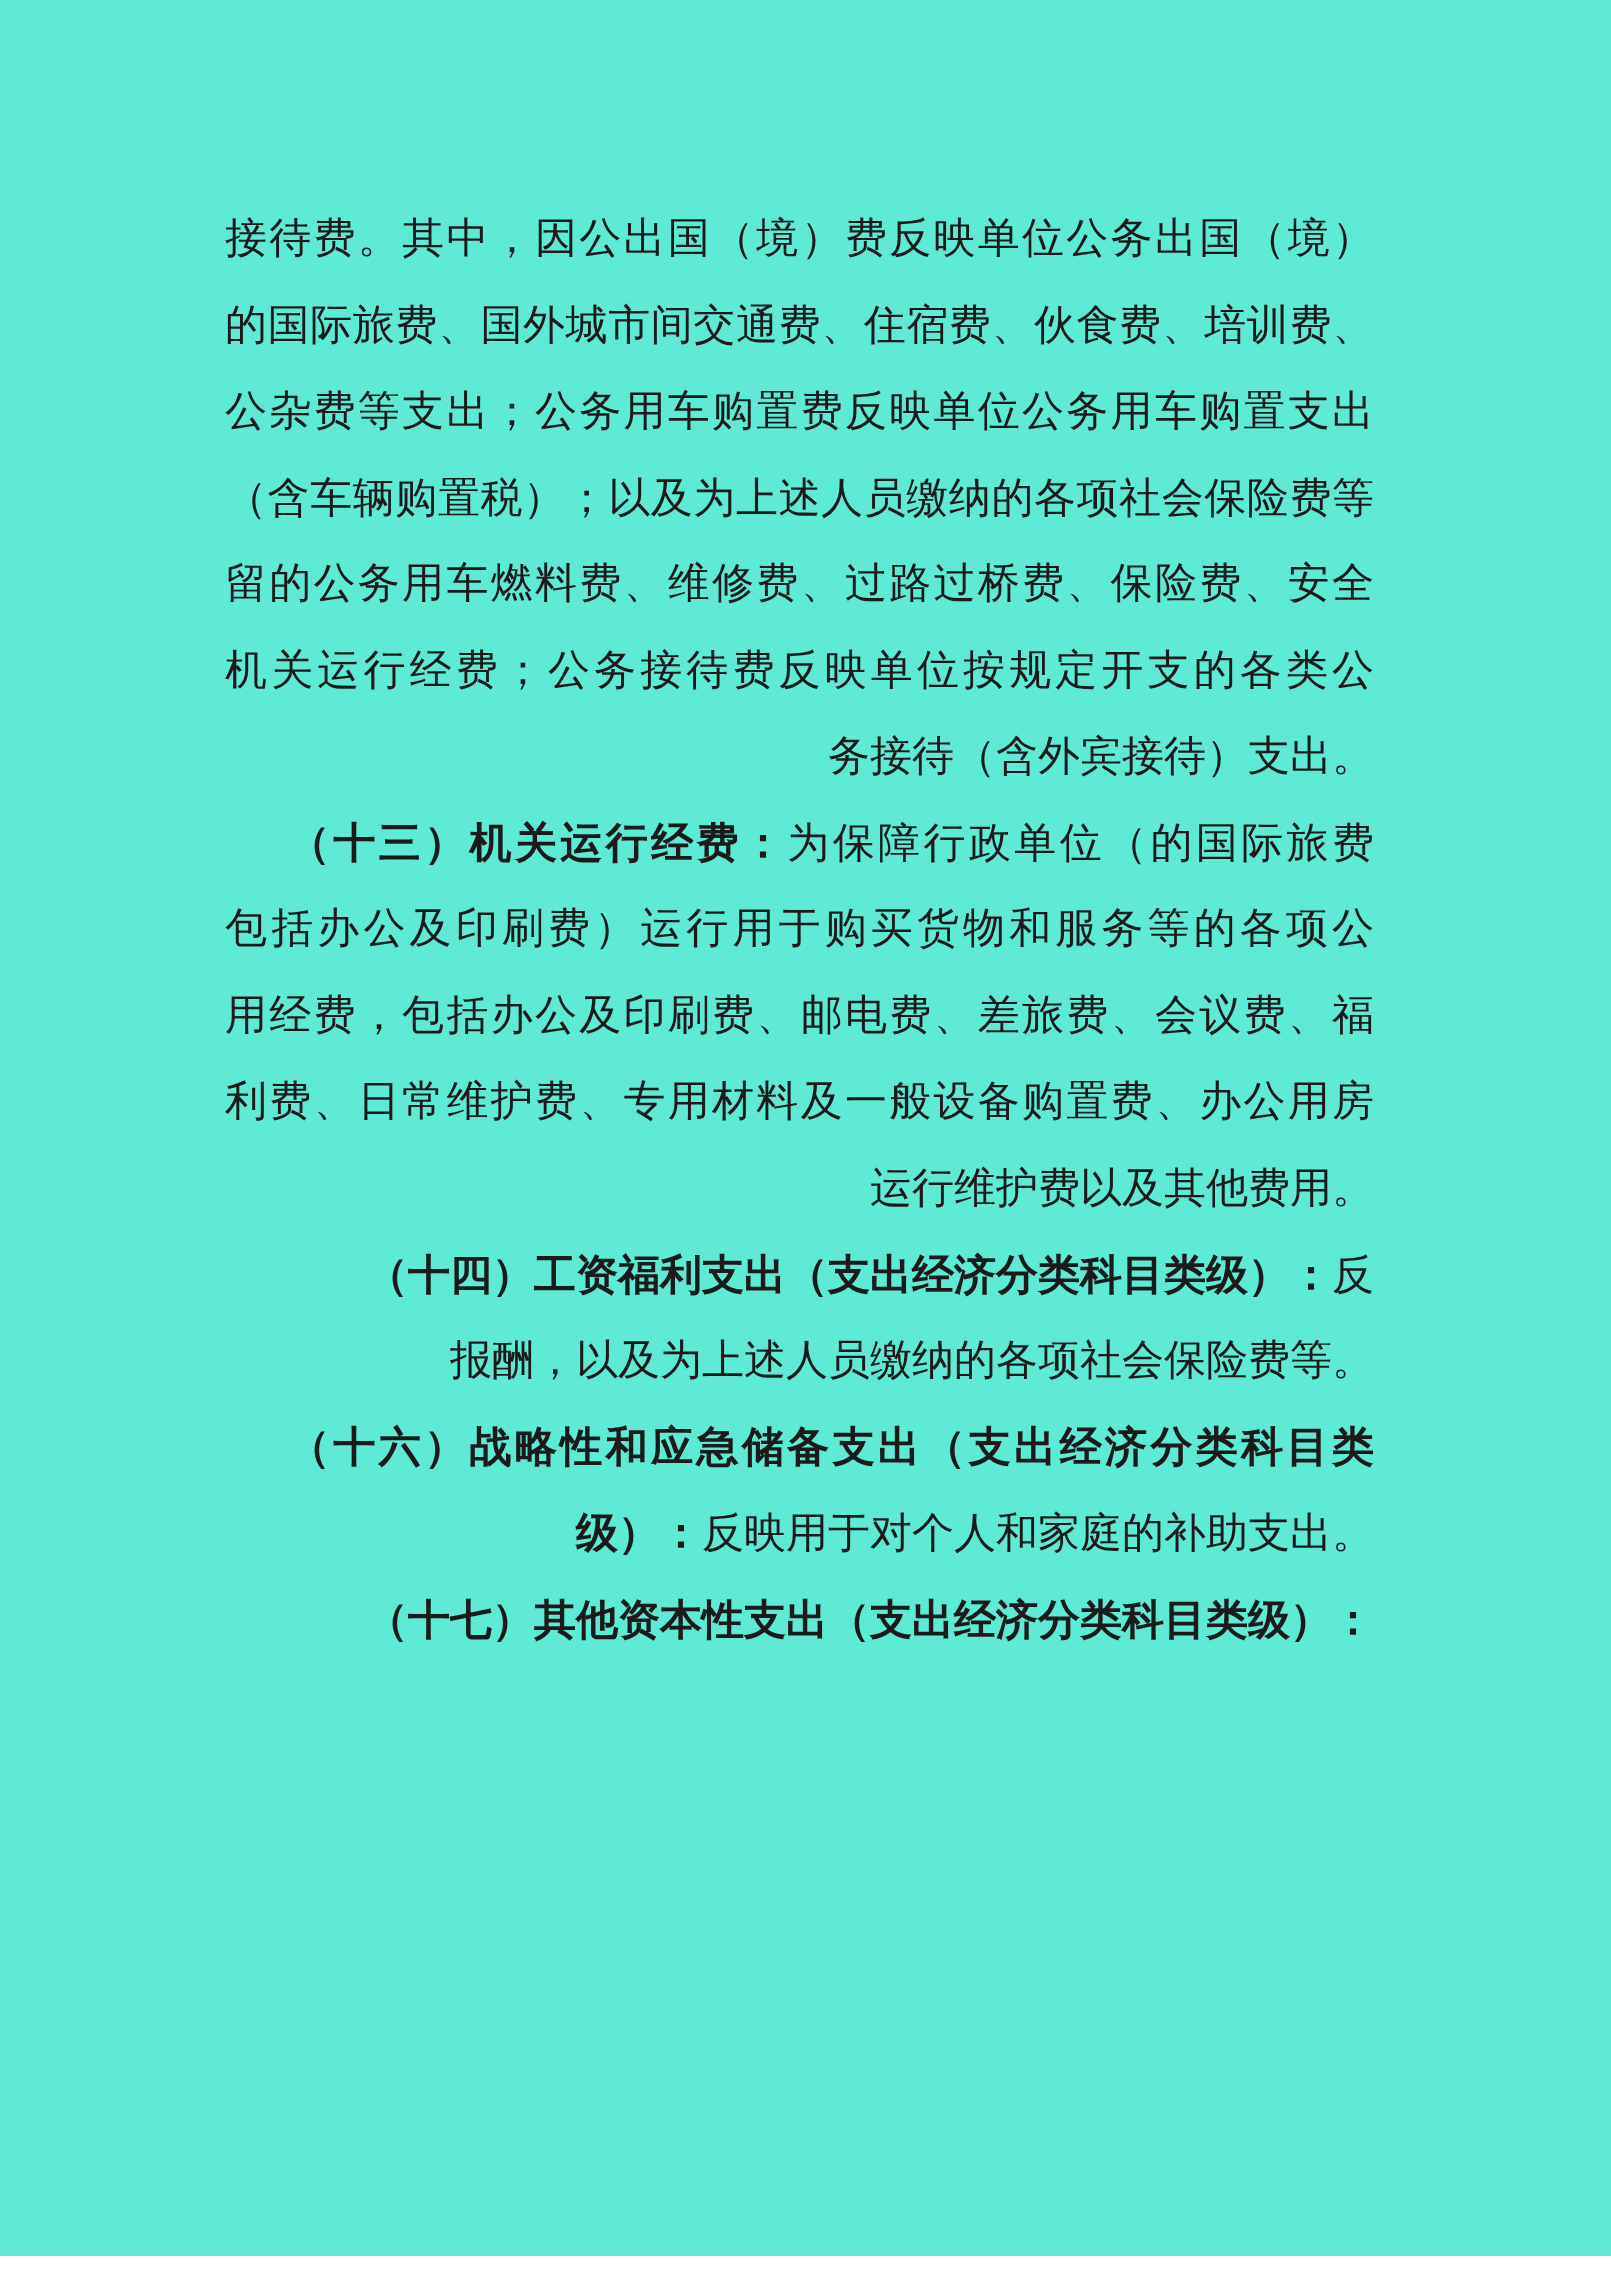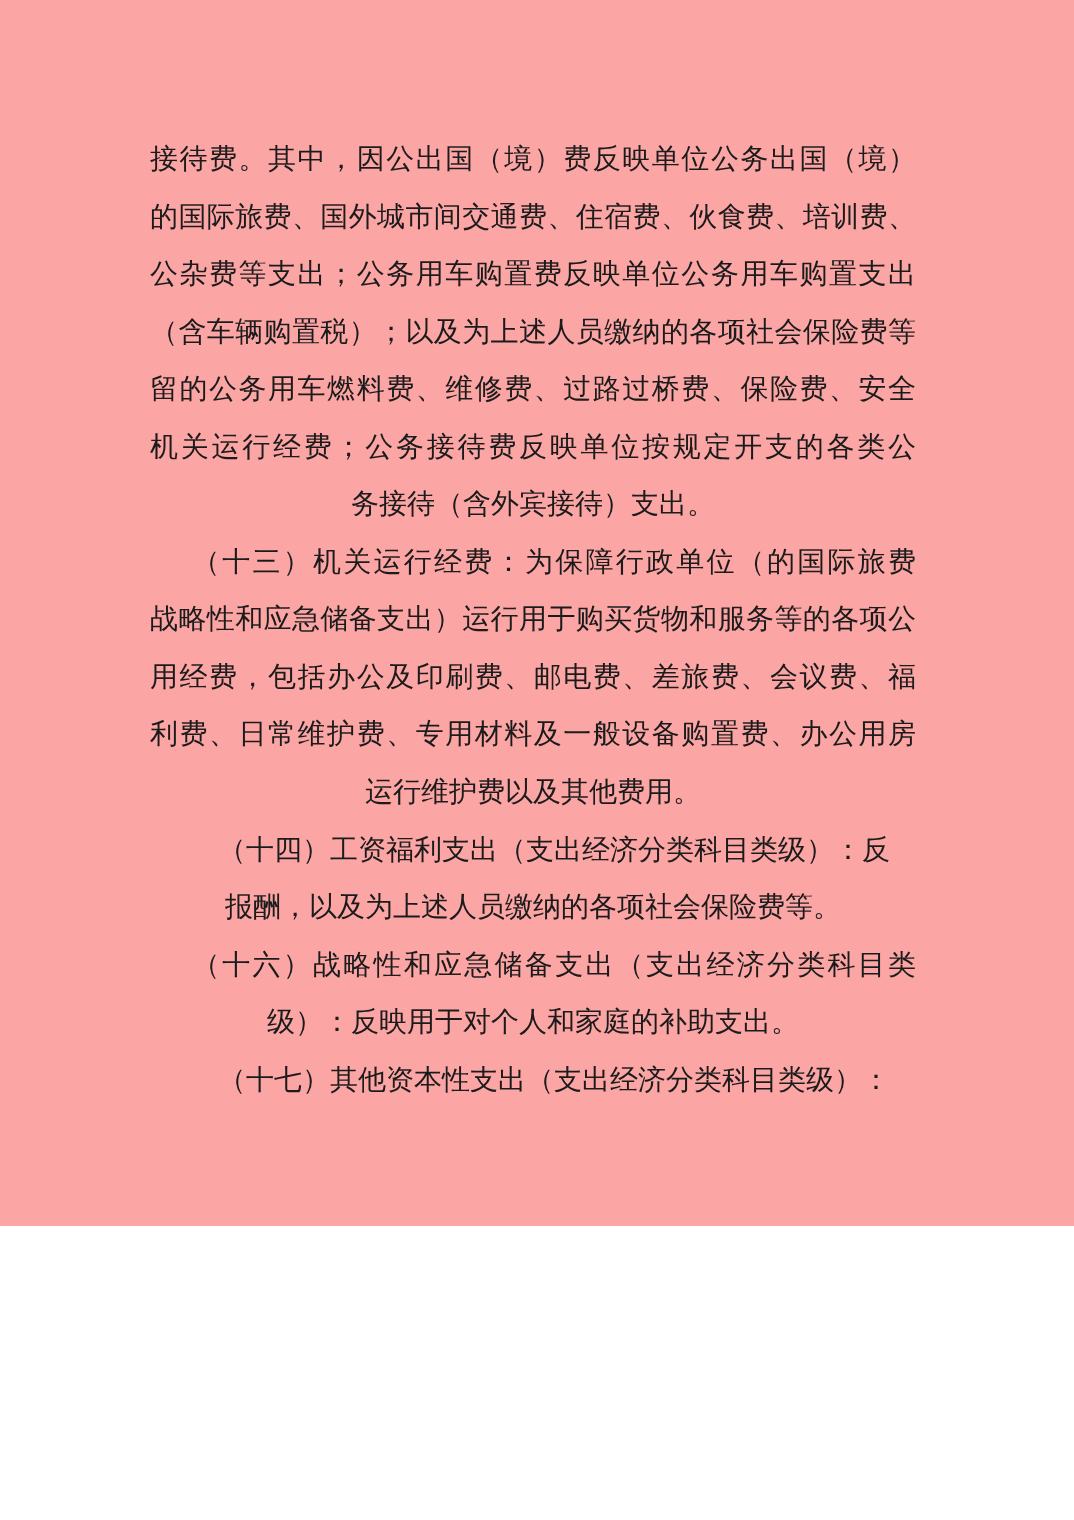--- a/index.html
+++ b/index.html
@@ -3,75 +3,75 @@
 <meta charset="utf-8">
 <style>
   html, body {
     margin: 0;
     padding: 0;
     background: #ffffff;
   }
   .page {
     position: relative;
     width: 1074px;
-    height: 1226px;
-    background: #fca5a5;
+    height: 1504px;
+    background: #5eead4;
     overflow: hidden;
     font-family: "DejaVu Serif", "Liberation Serif", serif;
     color: #1b1b1b;
   }
   .doc {
     position: absolute;
     left: 150px;
     top: 130px;
     width: 766px;
   }
   .line {
     font-size: 28px;
     line-height: 57.55px;
     height: 57.55px;
     overflow: hidden;
-    text-align: center;
+    text-align: right;
     font-weight: normal;
     letter-spacing: 0;
   }
   
   .line.fill {
     text-align: justify;
   }
   .line.fill::after {
     content: "";
     display: inline-block;
     width: 100%;
     height: 0;
   }
   .line.indent {
     text-indent: 42px;
   }
   .line strong {
-    font-weight: normal;
+    font-weight: bold;
   }
 </style>
 </head>
 <body>
 
 <div class="page">
   <div class="doc">
       <div>
         <div class="line fill"><span>接待费。其中，因公出国（境）费反映单位公务出国（境）</span></div>
         <div class="line fill"><span>的国际旅费、国外城市间交通费、住宿费、伙食费、培训费、</span></div>
         <div class="line fill"><span>公杂费等支出；公务用车购置费反映单位公务用车购置支出</span></div>
         <div class="line fill"><span>（含车辆购置税）；以及为上述人员缴纳的各项社会保险费等</span></div>
         <div class="line fill"><span>留的公务用车燃料费、维修费、过路过桥费、保险费、安全</span></div>
         <div class="line fill"><span>机关运行经费；公务接待费反映单位按规定开支的各类公</span></div>
         <div class="line"><span>务接待（含外宾接待）支出。</span></div>
       </div>
       <div>
         <div class="line fill indent"><strong>（十三）机关运行经费：</strong><span>为保障行政单位（的国际旅费</span></div>
-        <div class="line fill"><span>战略性和应急储备支出）运行用于购买货物和服务等的各项公</span></div>
+        <div class="line fill"><span>包括办公及印刷费）运行用于购买货物和服务等的各项公</span></div>
         <div class="line fill"><span>用经费，包括办公及印刷费、邮电费、差旅费、会议费、福</span></div>
         <div class="line fill"><span>利费、日常维护费、专用材料及一般设备购置费、办公用房</span></div>
         <div class="line"><span>运行维护费以及其他费用。</span></div>
       </div>
       <div>
         <div class="line indent"><strong>（十四）工资福利支出（支出经济分类科目类级）：</strong><span>反</span></div>
         <div class="line"><span>报酬，以及为上述人员缴纳的各项社会保险费等。</span></div>
       </div>
       <div>
         <div class="line fill indent"><strong>（十六）战略性和应急储备支出（支出经济分类科目类</strong></div>

